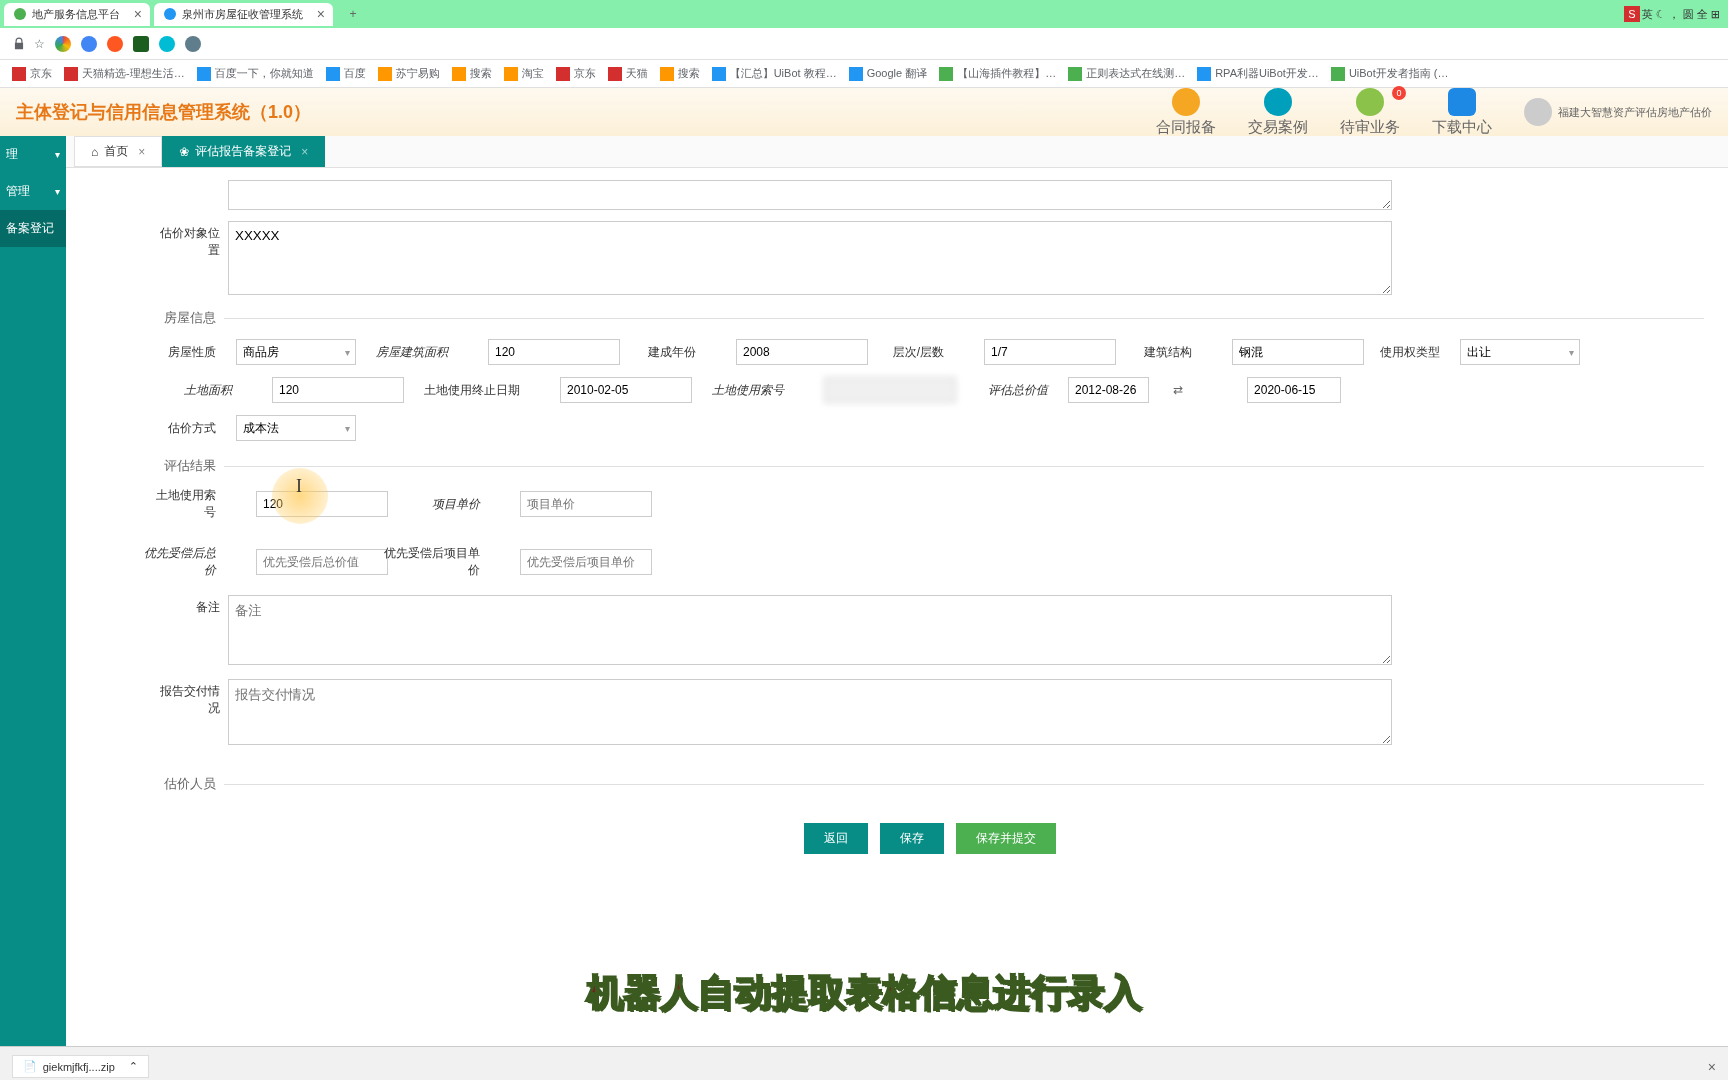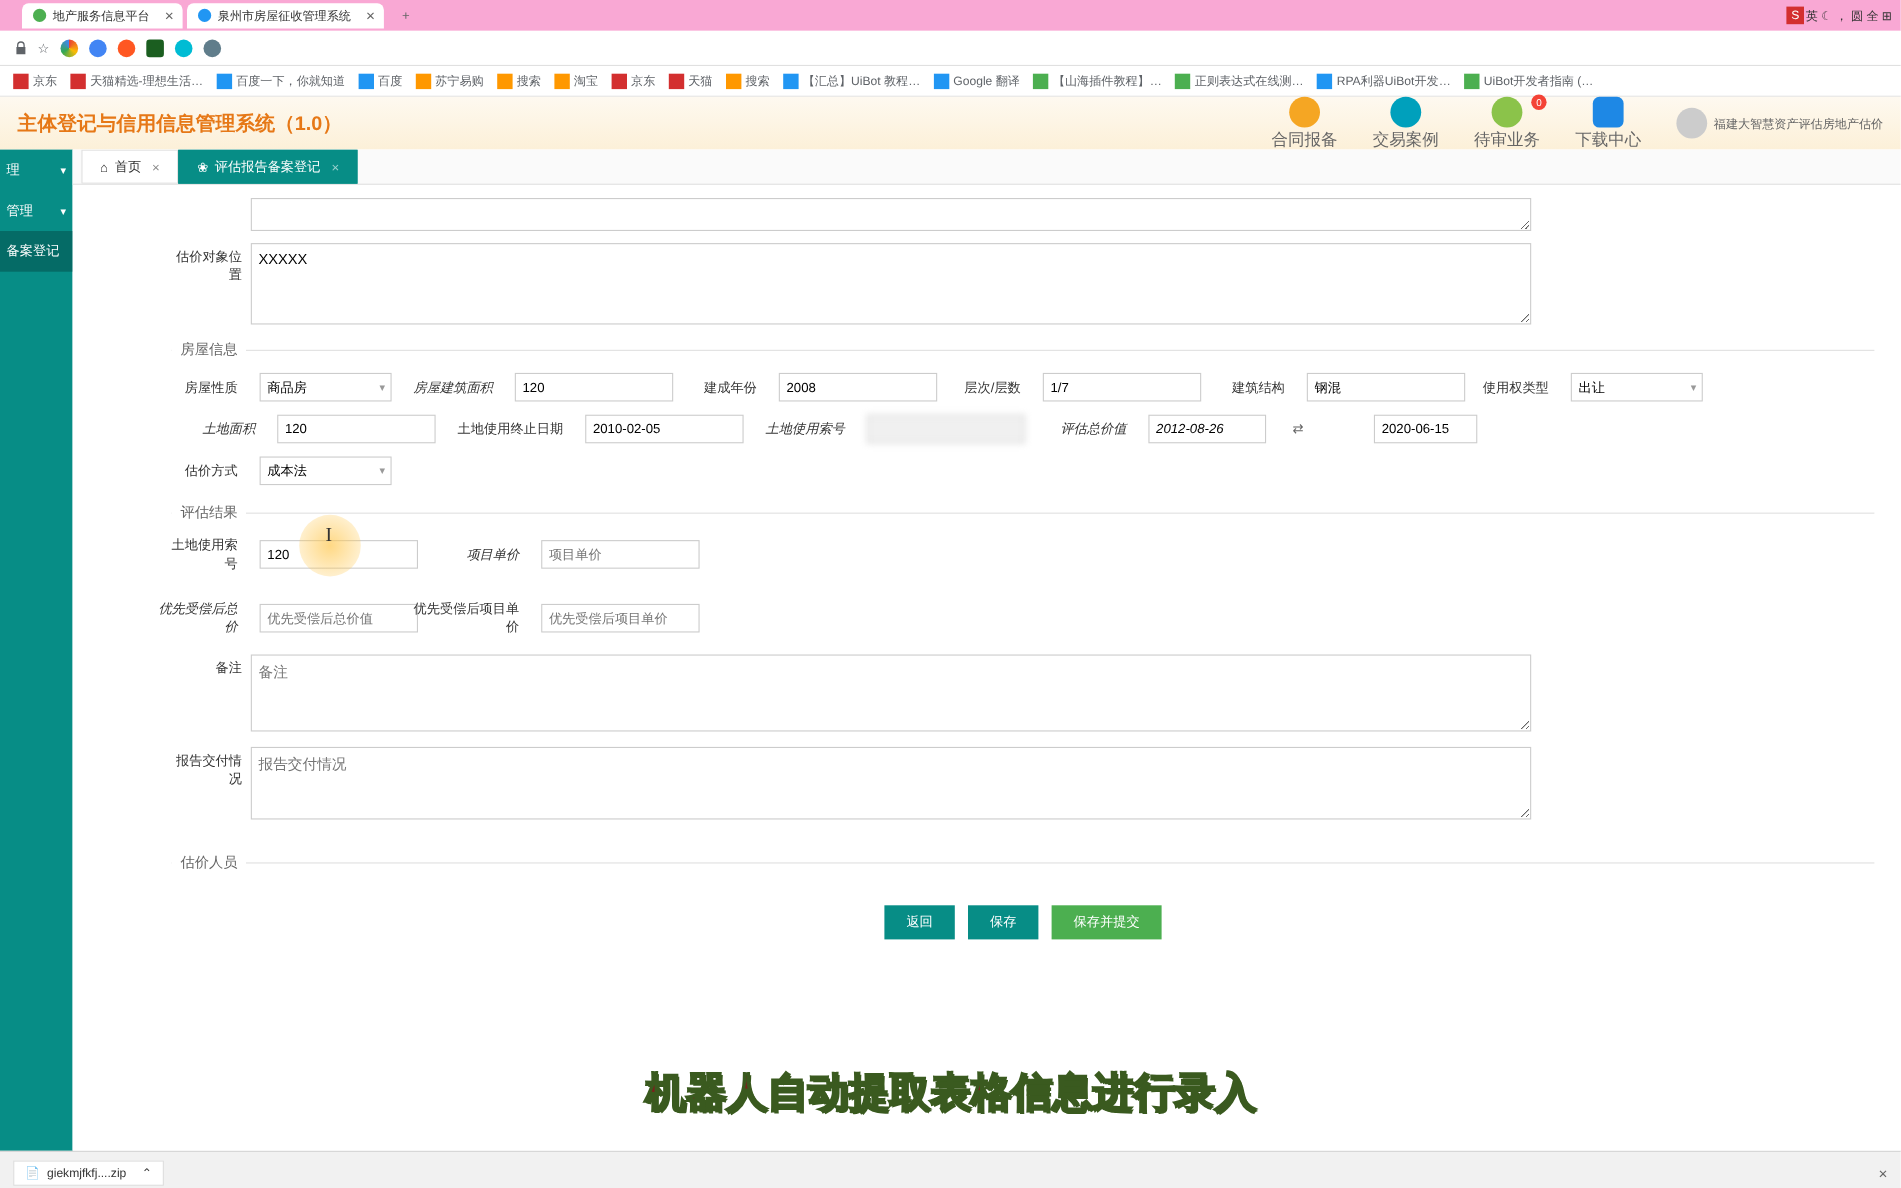--- a/index.html
+++ b/index.html
@@ -1,19 +1,19 @@
 <!DOCTYPE html>
 <html><head>
 <meta charset="utf-8">
 <style>
 * { margin: 0; padding: 0; box-sizing: border-box; font-family: "Microsoft YaHei", sans-serif; }
 body { background: #fff; font-size: 12px; color: #333; overflow: hidden; height: 1080px; width: 1728px; }
 
 
-.browser-tabs { height: 28px; background: #f9a8d4; display: flex; align-items: center; padding-left: 20px; }
+.browser-tabs { height: 28px; background: #86efac; display: flex; align-items: center; padding-left: 4px; }
 .tab { background: #fff; padding: 4px 30px 4px 10px; border-radius: 6px 6px 0 0; margin-right: 4px; display: flex; align-items: center; gap: 6px; font-size: 11px; position: relative; }
 .tab-icon-circ { width: 12px; height: 12px; border-radius: 50%; background: #4CAF50; }
 .tab-icon-circ.blue { background: #2196F3; }
 .tab-close { position: absolute; right: 8px; color: #666; font-size: 14px; }
 .new-tab { width: 24px; height: 24px; display: flex; align-items: center; justify-content: center; color: #666; margin-left: 4px; }
 .right-ime { margin-left: auto; margin-right: 8px; display: flex; gap: 2px; align-items: center; }
 .ime-badge { background: #d32f2f; color: #fff; padding: 2px 4px; font-size: 11px; }
 .ime-txt { font-size: 11px; }
 
 .addr-bar { height: 32px; background: #fff; display: flex; align-items: center; padding: 0 12px; gap: 8px; border-bottom: 1px solid #e0e0e0; }
@@ -69,21 +69,21 @@
 .fld { display: flex; align-items: center; gap: 20px; }
 .fld label { text-align: right; color: #333; font-size: 12px; }
 .w60 { width: 60px; }
 .w76 { width: 76px; font-style: italic; }
 .w100 { width: 100px; }
 .inp { height: 26px; border: 1px solid #ccc; padding: 0 6px; font-size: 12px; }
 .sel { height: 26px; border: 1px solid #ccc; padding: 0 20px 0 6px; font-size: 12px; background: #fff; appearance: none; position: relative; }
 .sel-wrap { position: relative; display: inline-block; }
 .sel-arrow { position: absolute; right: 6px; top: 50%; transform: translateY(-50%); pointer-events: none; color: #999; font-size: 10px; }
 .w120 { width: 120px; }
-.w124 { width: 144px; }
+.w124 { width: 132px; margin-left: 20px; }
 .blurred { filter: blur(3px); background: #f0f0f0; }
 .date-sep { margin: 0 4px; color: #666; }
 
 .highlight-circle { position: absolute; width: 56px; height: 56px; border-radius: 50%; background: radial-gradient(rgba(255,200,80,0.7), rgba(255,200,80,0.1)); pointer-events: none; left: 206px; top: 300px; }
 .cursor-beam { position: absolute; left: 230px; top: 308px; font-family: serif; font-size: 18px; color: #333; pointer-events: none; }
 
 .btn-row { display: flex; justify-content: center; gap: 12px; margin-top: 18px; }
 .btn { padding: 7px 20px; border: none; color: #fff; font-size: 12px; cursor: pointer; }
 .btn.teal { background: #078d86; }
 .btn.green { background: #4CAF50; }
@@ -298,21 +298,21 @@
           <div class="fld">
               <label class="w100">土地使用终止日期</label>
             <input class="inp w124" value="2010-02-05" style="">
             </div>
           <div class="fld">
               <label class="w76">土地使用索号</label>
             <input class="inp w124 blurred" style="">
             </div>
           <div class="fld">
               <label class="w76">评估总价值</label>
-            <input class="inp" style="width: 107px; font-style: italic;" value="2012-08-26">
+            <input class="inp" style="width: 81px;" value="2012-08-26">
             <span class="date-sep">⇄</span>
             <input class="inp" style="width: 94px; margin-left: 40px;" value="2020-06-15">
           </div>
 
           <div class="fld" style="width:100%">
               <label class="w60">估价方式</label>
             <span class="sel-wrap"><select class="sel w120"><option>成本法</option></select><span class="sel-arrow">▾</span></span>
           </div>
         </div>
       </fieldset>

